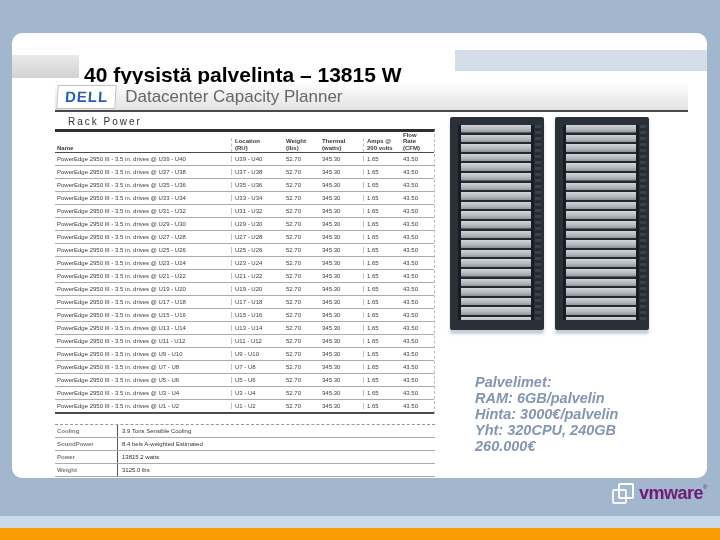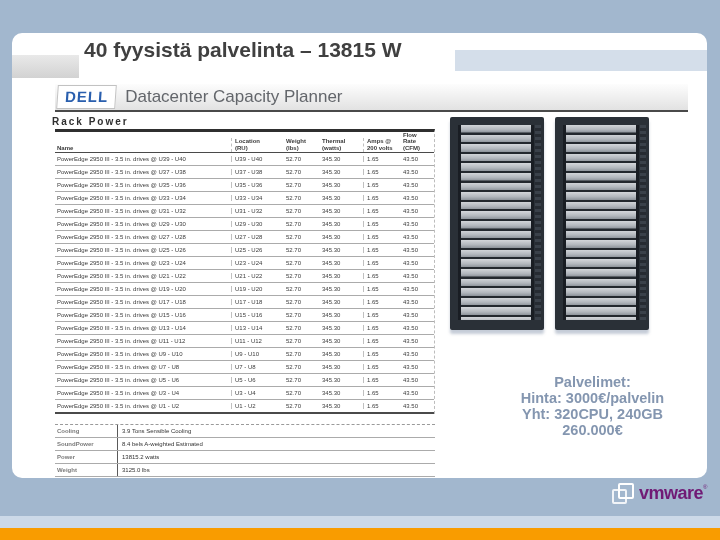--- a/index.html
+++ b/index.html
@@ -15,41 +15,41 @@
   }
   .accent-left{
     position:absolute;left:12px;top:55px;width:67px;height:23px;
     background:linear-gradient(180deg,#e9e9e9,#d2d2d2);
   }
   .accent-right{
     position:absolute;left:455px;top:50px;width:252px;height:21px;
     background:#d4deea;
   }
   .title{
-    position:absolute;left:84px;top:38px;margin:0;
-    font-size:21px;font-weight:bold;color:#404040;letter-spacing:0px;white-space:nowrap;
+    position:absolute;left:84px;top:63px;margin:0;
+    font-size:21px;font-weight:bold;color:#000000;letter-spacing:0px;white-space:nowrap;
   }
   
   .dell-header{
     position:absolute;left:55px;top:84px;width:633px;height:26px;
     background:linear-gradient(180deg,#fdfdfd,#e2e2e2);
     border-bottom:2px solid #4a4a4a;
     display:flex;align-items:center;
   }
   .dell-logo{
     display:inline-block;background:#ffffff;border:1px solid #c2c2c2;
     height:22px;line-height:22px;padding:0 7px;margin-left:2px;
     font-size:15px;font-weight:bold;color:#2a5fae;letter-spacing:1px;
     transform:skewX(-4deg);
   }
   .dell-app{margin-left:9px;font-size:17px;color:#63666b;}
   
   .rack-power{
-    position:absolute;left:52px;top:116px;
-    font-size:10px;font-weight:bold;color:#303030;letter-spacing:2px;
+    position:absolute;left:68px;top:116px;
+    font-size:10px;font-weight:normal;color:#303030;letter-spacing:2px;
   }
   .tbl{
     position:absolute;left:55px;top:129px;width:380px;
     border-top:3px solid #2f2f2f;
     border-right:1px dashed #bdbdbd;
     font-size:6px;color:#3c3c3c;box-sizing:border-box;
   }
   .t-head{display:flex;align-items:flex-end;height:20px;border-bottom:1px solid #4a4a4a;font-weight:bold;color:#3a3a3a;}
   .t-head .c{white-space:pre-line;line-height:6.5px;padding-bottom:1px;}
   .t-row{display:flex;align-items:center;height:12px;border-bottom:1px solid #ababab;}
@@ -84,21 +84,21 @@
     background:repeating-linear-gradient(180deg,
       #d2d5d9 0px,#b2b7bd 4.5px,#90969d 7.4px,#23282e 7.6px,#23282e 9.6px);
   }
   .rack-rail{
     position:absolute;right:3px;top:8px;bottom:10px;width:6px;
     background:repeating-linear-gradient(180deg,#3a414a 0 3px,#262b32 3px 6px);
   }
   
   .notes{
     position:absolute;left:475px;top:374px;width:235px;
-    text-align:center;font-size:14.5px;line-height:16px;font-weight:bold;color:#8496b0;
+    text-align:left;font-size:14.5px;line-height:16px;font-weight:bold;color:#8496b0;font-style:italic;
   }
   
   .strip-light{position:absolute;left:0;top:516px;width:720px;height:12px;background:#ccd9e8;}
   .strip-orange{position:absolute;left:0;top:528px;width:720px;height:12px;background:#f99c00;}
   
   .vmware{position:absolute;left:612px;top:482px;display:flex;align-items:center;color:#701a75;}
   .vm-icon{position:relative;width:22px;height:22px;display:inline-block;margin-right:5px;}
   .vm-icon .b1,.vm-icon .b2{position:absolute;border:2px solid #ffffff;border-radius:2px;background:transparent;}
   .vm-icon .b1{left:0;top:7px;width:11px;height:11px;opacity:.85;}
   .vm-icon .b2{left:6px;top:1px;width:12px;height:12px;}
@@ -351,20 +351,21 @@
   <div class="rack rack2">
     <div class="rack-inner"></div>
     <div class="rack-rail"></div>
   </div>
 
   <div class="notes">
 
       <div class="note-line">Palvelimet:</div>
 
 
+      <div class="note-line">RAM: 6GB/palvelin</div>
 
       <div class="note-line">Hinta: 3000€/palvelin</div>
 
       <div class="note-line">Yht: 320CPU, 240GB</div>
 
       <div class="note-line">260.000€</div>
     </div>
 
   <div class="strip-light"></div>
   <div class="strip-orange"></div>

